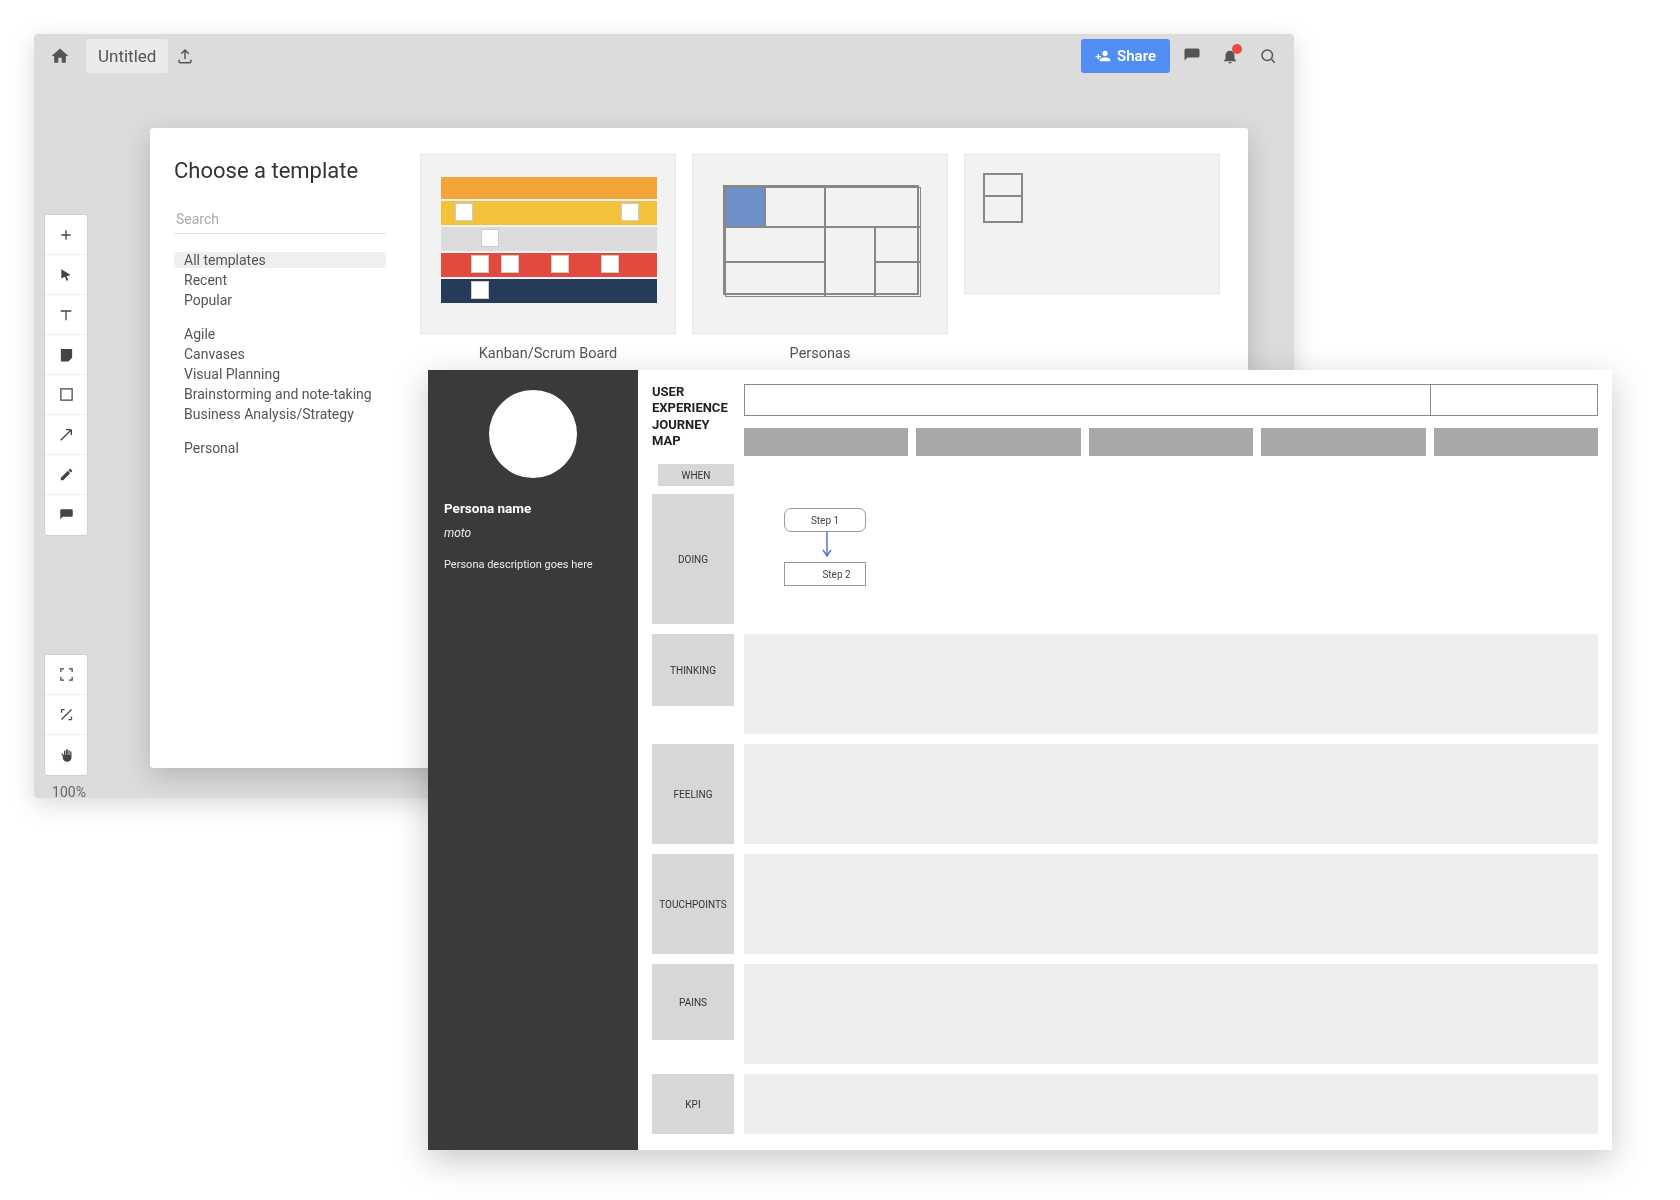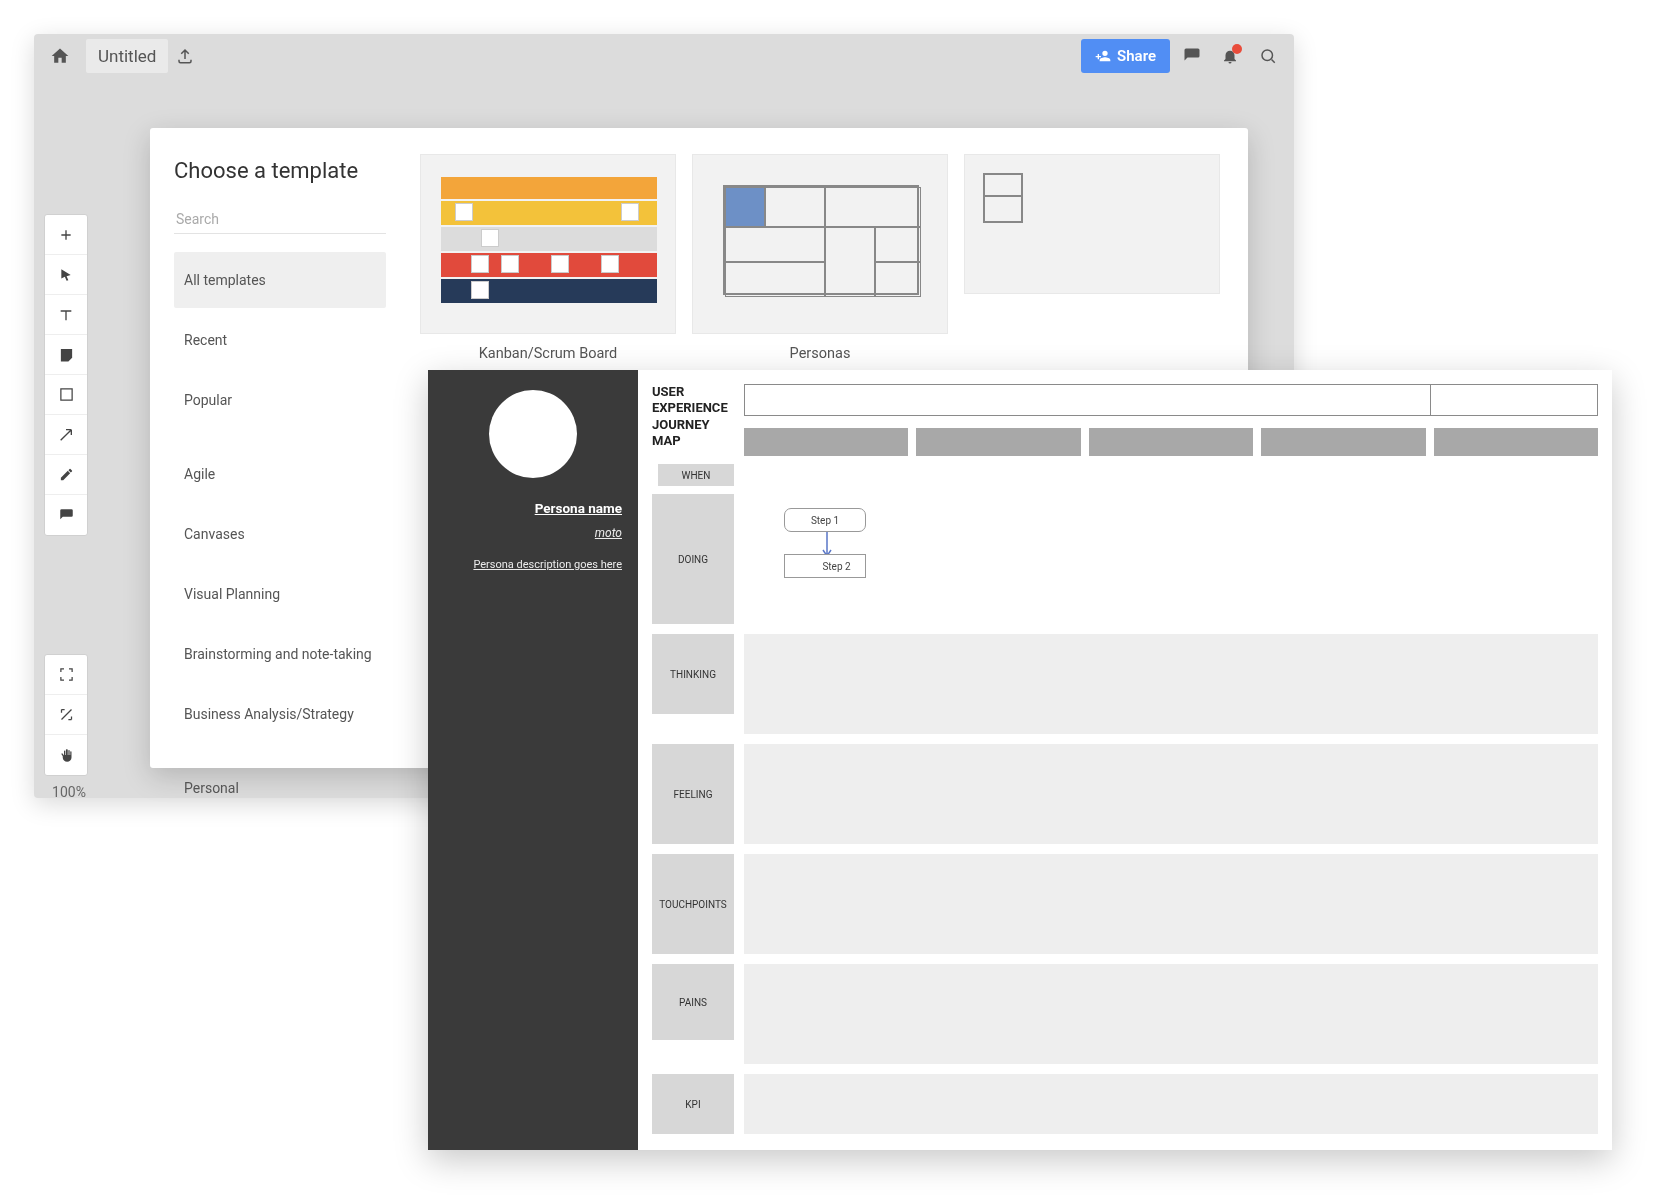--- a/index.html
+++ b/index.html
@@ -21,42 +21,42 @@
 .tool:last-child { border-bottom:none; }
 .left-toolbar-bottom { position:absolute; top: 620px; left:10px; width:44px; background:#fff; border:1px solid #d0d0d0; border-radius:3px;}
 .zoom-label { position:absolute; top: 750px; left: 10px; width: 50px; text-align:center; font-size: 14px; color:#666; }
 
 
 .template-dialog { position:absolute; top: 94px; left: 116px; width: 1098px; height: 640px; background:#fff; box-shadow: 0 8px 28px rgba(0,0,0,0.18); border-radius: 3px; display:flex; }
 .dialog-sidebar { width: 260px; padding: 30px 24px; }
 .dialog-title { font-size: 22px; font-weight: 400; color:#333; margin-bottom: 22px; }
 .search-input { width: 100%; border: none; border-bottom: 1px solid #e3e3e3; font-size: 14px; padding: 6px 2px; outline:none; color:#777; margin-bottom: 18px; }
 .search-input::placeholder { color:#aaa; }
-.cat-item { font-size: 14px; color:#555; padding: 20px 10px; margin-bottom: 4px; cursor:pointer; border-radius:2px; }
+.cat-item { font-size: 14px; color:#555; padding: 0 10px; margin-bottom: 4px; cursor:pointer; border-radius:2px; }
 .cat-item.active { background:#efefef; }
 .cat-divider { height: 14px; }
 .dialog-main { flex:1; padding: 26px 10px; display:flex; flex-wrap:wrap; gap: 16px; align-content:flex-start; }
 .template-card { width: 256px; height: 220px; background:#fff; display:flex; flex-direction:column; cursor:pointer; }
 .template-thumb { flex:1; background:#f2f2f2; border:1px solid #e8e8e8; display:flex; align-items:center; justify-content:center; position:relative;}
 .template-label { height: 40px; line-height:40px; text-align:center; font-size: 14.5px; color:#555; }
 .show-startup { position:absolute; bottom: 24px; left: 300px; display:flex; align-items:center; gap:8px; font-size:14px; color:#666; }
 
 
 .rw-center { width: 48px; height: 48px; background: #ec3b33; border-radius: 50%; position:absolute; top:50%; left:50%; transform:translate(-50%,-50%); }
 .rw-note { width: 22px; height: 22px; position:absolute; border-radius:2px; }
 .kb-bar { position:absolute; left:20px; width: 216px; height: 24px; }
 .pers-grid { position:absolute; top:30px; left:30px; width: 196px; height: 110px; border:2px solid #888; }
 .pers-grid div { border:1px solid #888; }
 
 
 .bookmark-tab { position:absolute; top: 338px; right: 0px; width: 24px; height: 34px; background:#3a3a3a; border-radius: 3px 0 0 3px; display:flex; align-items:center; justify-content:center; }
 
 
 .journey-window { position:absolute; top: 370px; left: 428px; width: 1184px; height: 780px; background:#efefef; box-shadow: 0 10px 32px rgba(0,0,0,0.22); display:flex; overflow:hidden; }
-.journey-persona { width: 210px; background:#3a3a3a; color:#fff; text-align:right; padding: 16px; text-decoration: underline; }
+.journey-persona { width: 210px; background:#3a3a3a; color:#fff; text-align:left; padding: 16px; }
 .journey-avatar { width: 88px; height: 88px; background:#fff; border-radius:50%; margin: 4px auto 22px auto; }
 .journey-pname { font-size: 13.5px; font-weight:700; margin-bottom: 10px; }
 .journey-motto { font-size: 12px; font-style: italic; opacity:.9; margin-bottom: 18px; }
 .journey-desc { font-size: 11px; opacity:.9; }
 
 .journey-body { flex:1; background:#fff; padding: 14px; position:relative; }
 .jmap-title { position:absolute; top: 14px; left: 14px; font-size: 13px; font-weight:700; line-height:1.25; color:#222; }
 .jmap-header-input { position:absolute; top: 14px; left: 106px; width: 690px; height: 32px; border:1.5px solid #8a8a8a; background:#fff; }
 .jmap-header-input.small { left: auto; right: 14px; width: 168px; }
 .jmap-phase-row { position:absolute; top: 58px; left: 106px; right:14px; height: 28px; display:flex; gap: 8px; }
@@ -274,24 +274,24 @@
     </div>
 
     <div class="jmap-rowlabel" style="top:94px;">WHEN</div>
 
     <div class="jmap-labelcell" style="top:124px;height:130px;">DOING</div>
     <div class="jmap-lane" style="top:124px;height:130px;background:#fff;">
       <div class="doing-step" style="top:14px;left:40px;border-radius:7px;">Step 1</div>
       <svg class="step-arrow" style="top:38px;left:78px;" width="10" height="28" viewBox="0 0 10 28">
           <path d="M5 0v22M1 18l4 6 4-6" fill="none" stroke="#5a77c7" stroke-width="1.5"></path>
         </svg>
-      <div class="doing-step" style="top:60px;left:40px;padding-left:23px;">Step 2</div>
-    </div>
-
-    <div class="jmap-labelcell" style="top:264px;height:80px;">THINKING</div>
+      <div class="doing-step" style="top:68px;left:40px;padding-left:23px;">Step 2</div>
+    </div>
+
+    <div class="jmap-labelcell" style="top:264px;height:72px;">THINKING</div>
     <div class="jmap-lane" style="top:264px;height:100px;"></div>
 
     <div class="jmap-labelcell" style="top:374px;height:100px;">FEELING</div>
     <div class="jmap-lane" style="top:374px;height:100px;"></div>
 
     <div class="jmap-labelcell" style="top:484px;height:100px;">TOUCHPOINTS</div>
     <div class="jmap-lane" style="top:484px;height:100px;"></div>
 
     <div class="jmap-labelcell" style="top:594px;height:76px;">PAINS</div>
     <div class="jmap-lane" style="top:594px;height:100px;"></div>

